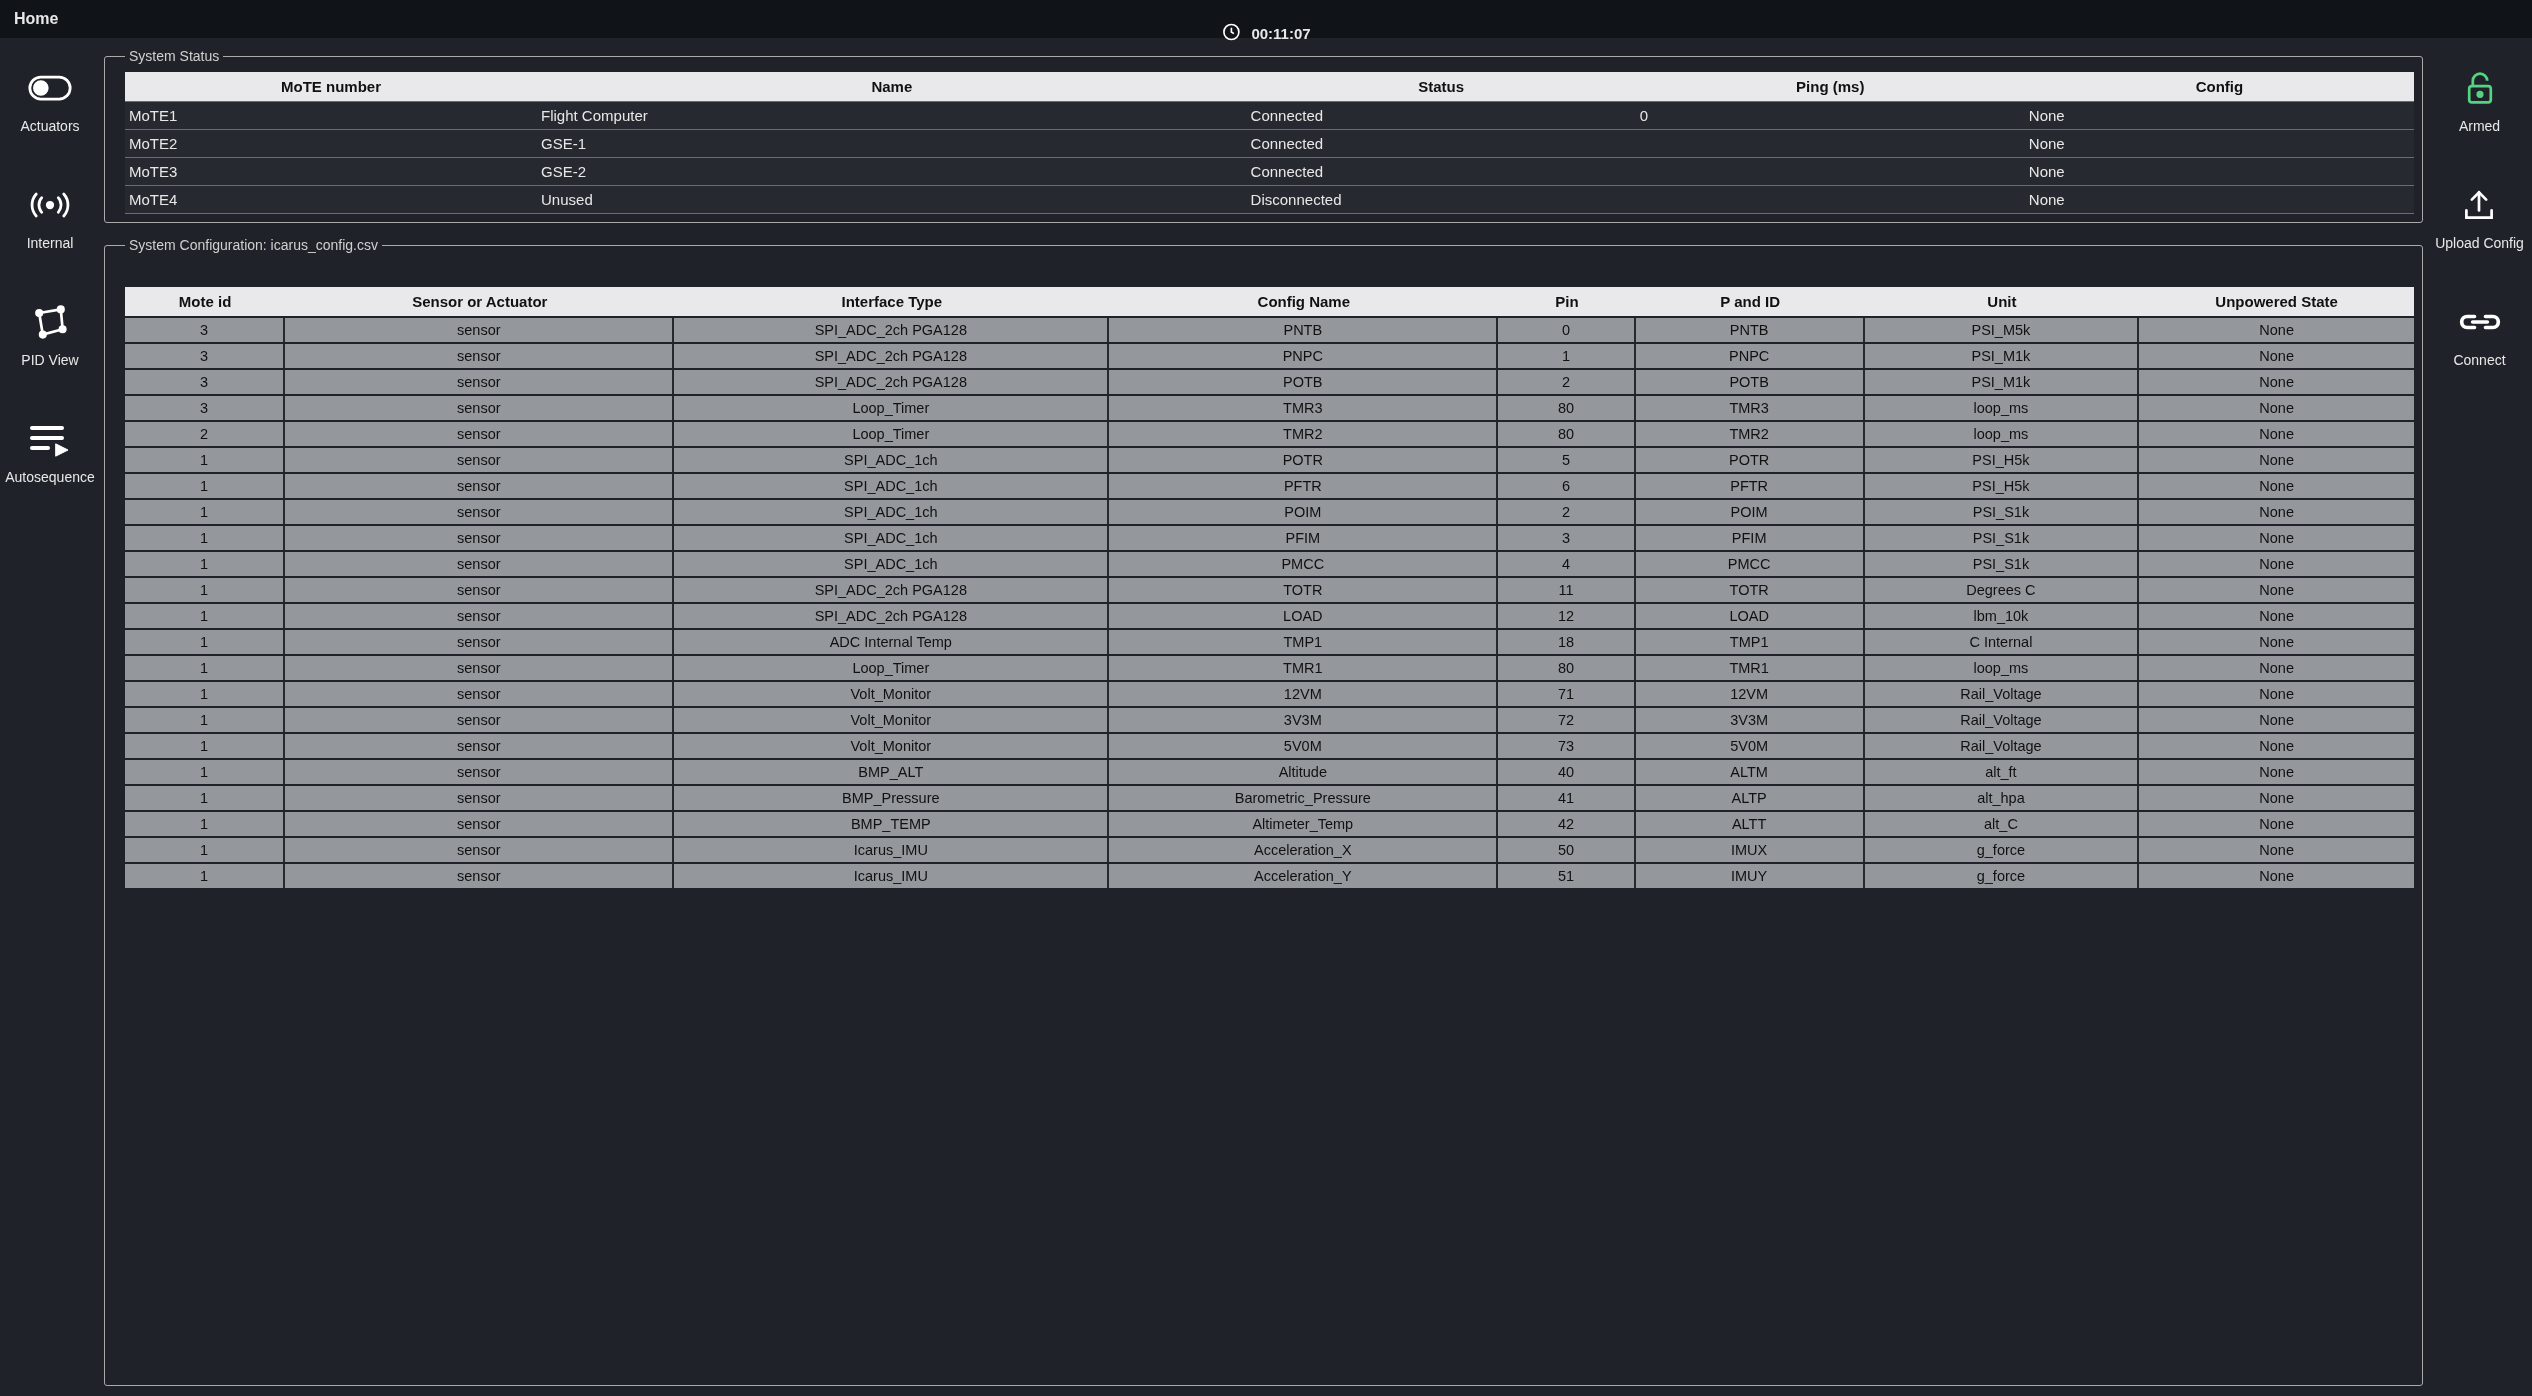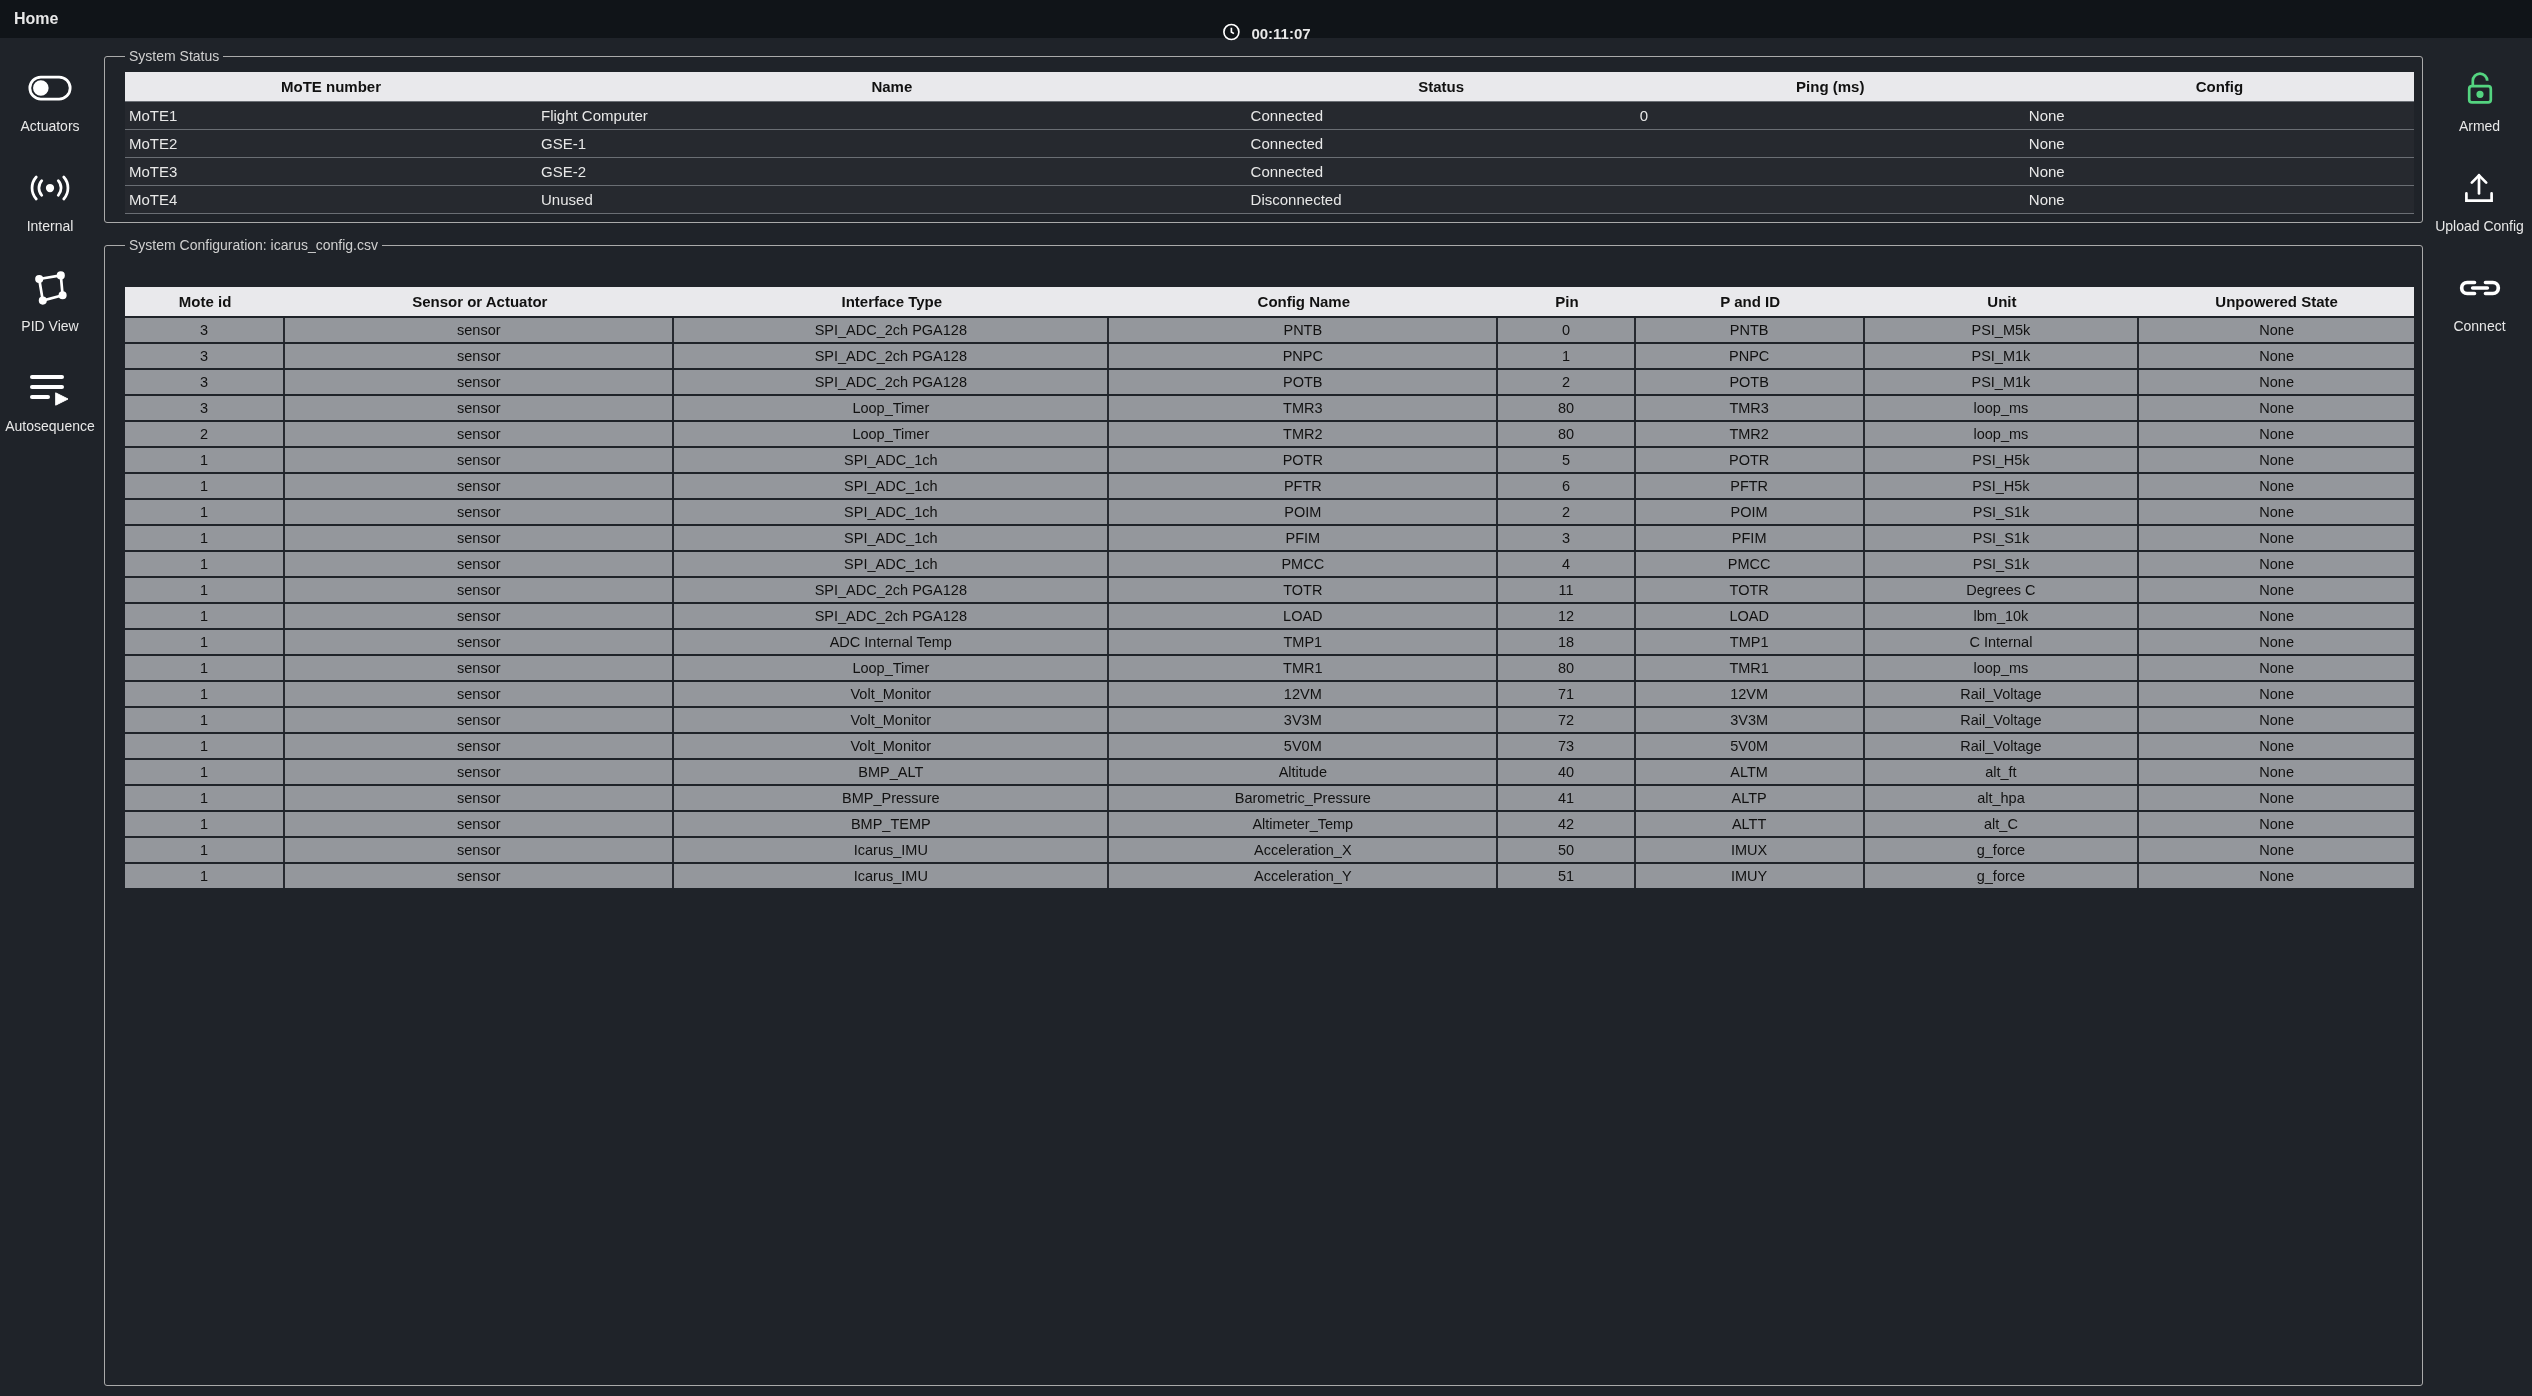--- a/index.html
+++ b/index.html
@@ -41,21 +41,21 @@
     display: flex;
     height: calc(100% - 38px);
   }
 
   .sidebar-left, .sidebar-right {
     width: 100px;
     display: flex;
     flex-direction: column;
     align-items: center;
     padding-top: 30px;
-    gap: 34px;
+    gap: 51px;
     flex-shrink: 0;
   }
   .sidebar-right { width: 105px; }
 
   .side-item {
     display: flex;
     flex-direction: column;
     align-items: center;
     gap: 10px;
     cursor: pointer;
@@ -113,21 +113,22 @@
   }
   .status-ok { color: #3bd06b; }
   .status-bad { color: #f26a5a; }
   .cfg-none { color: #f26a5a; }
 
   
   .cfg-panel {
     flex: 1;
     overflow: hidden;
     display: flex;
-    flex-direction: row;
+    flex-direction: column;
+    align-items: flex-end;
   }
   .cfg-scroll {
     overflow-y: auto;
     margin-top: 24px;
   }
   table.cfg {
     width: 100%;
     border-collapse: separate;
     border-spacing: 0 2px;
     table-layout: fixed;

